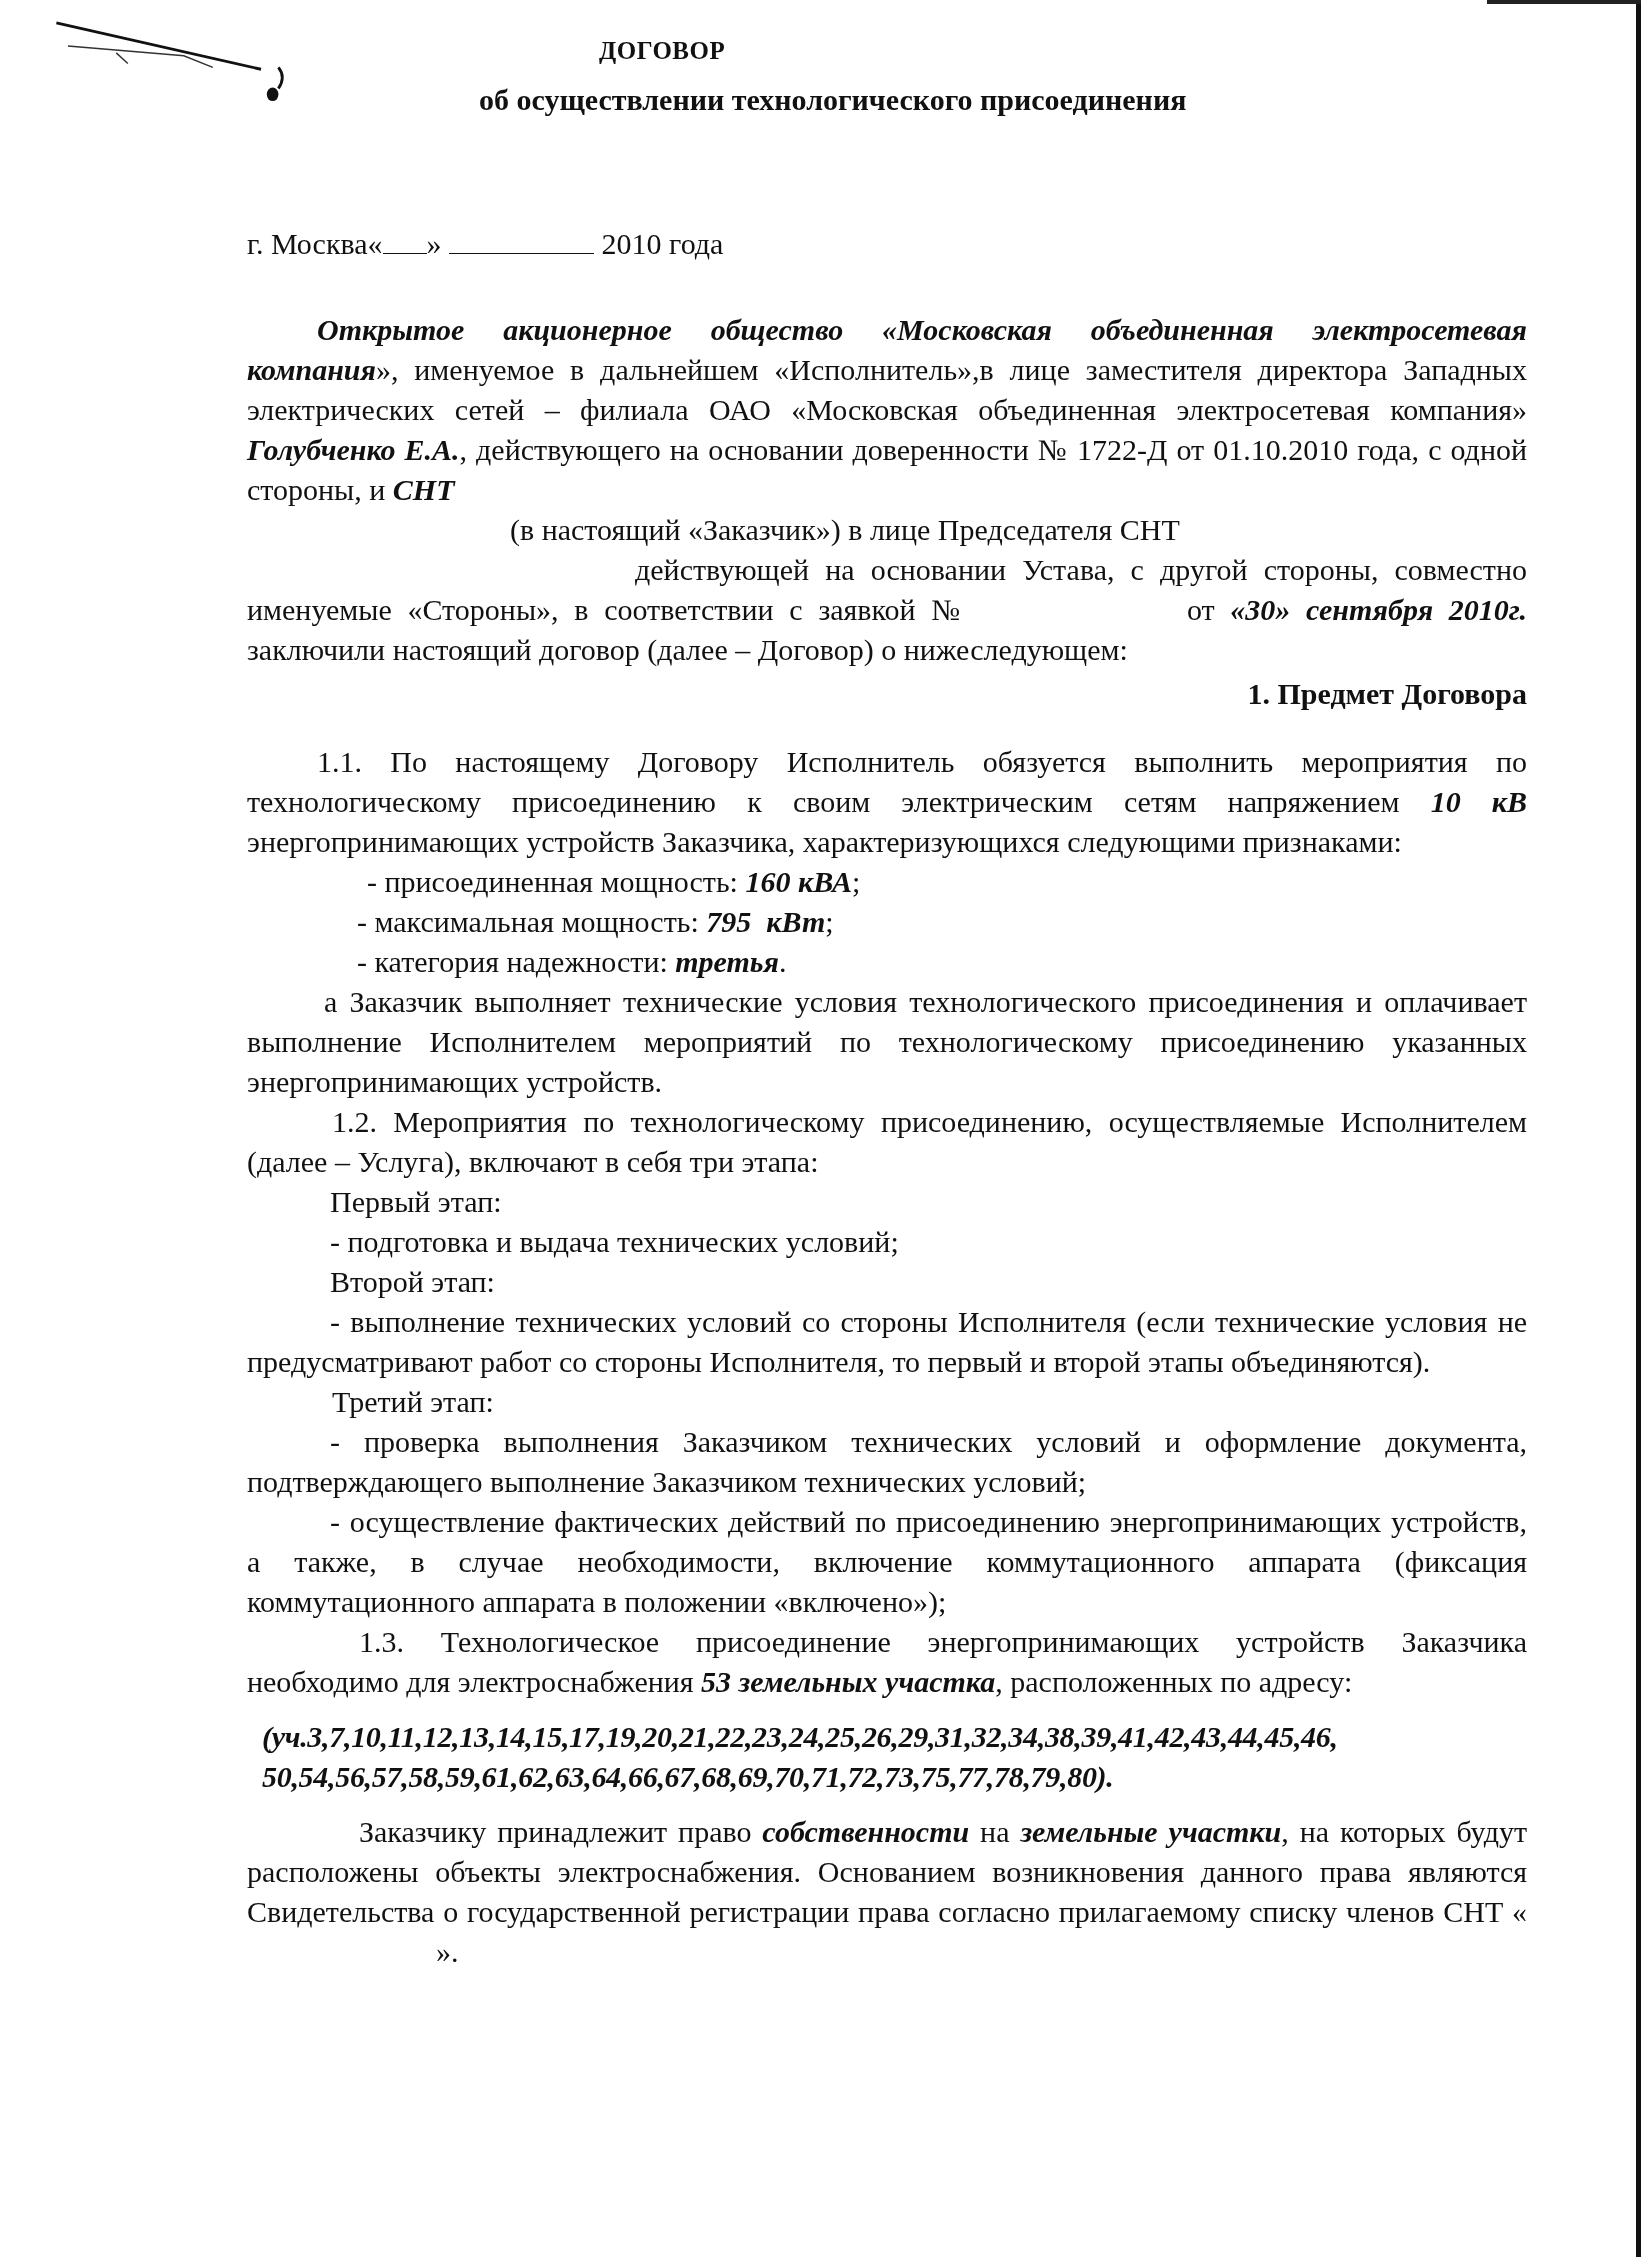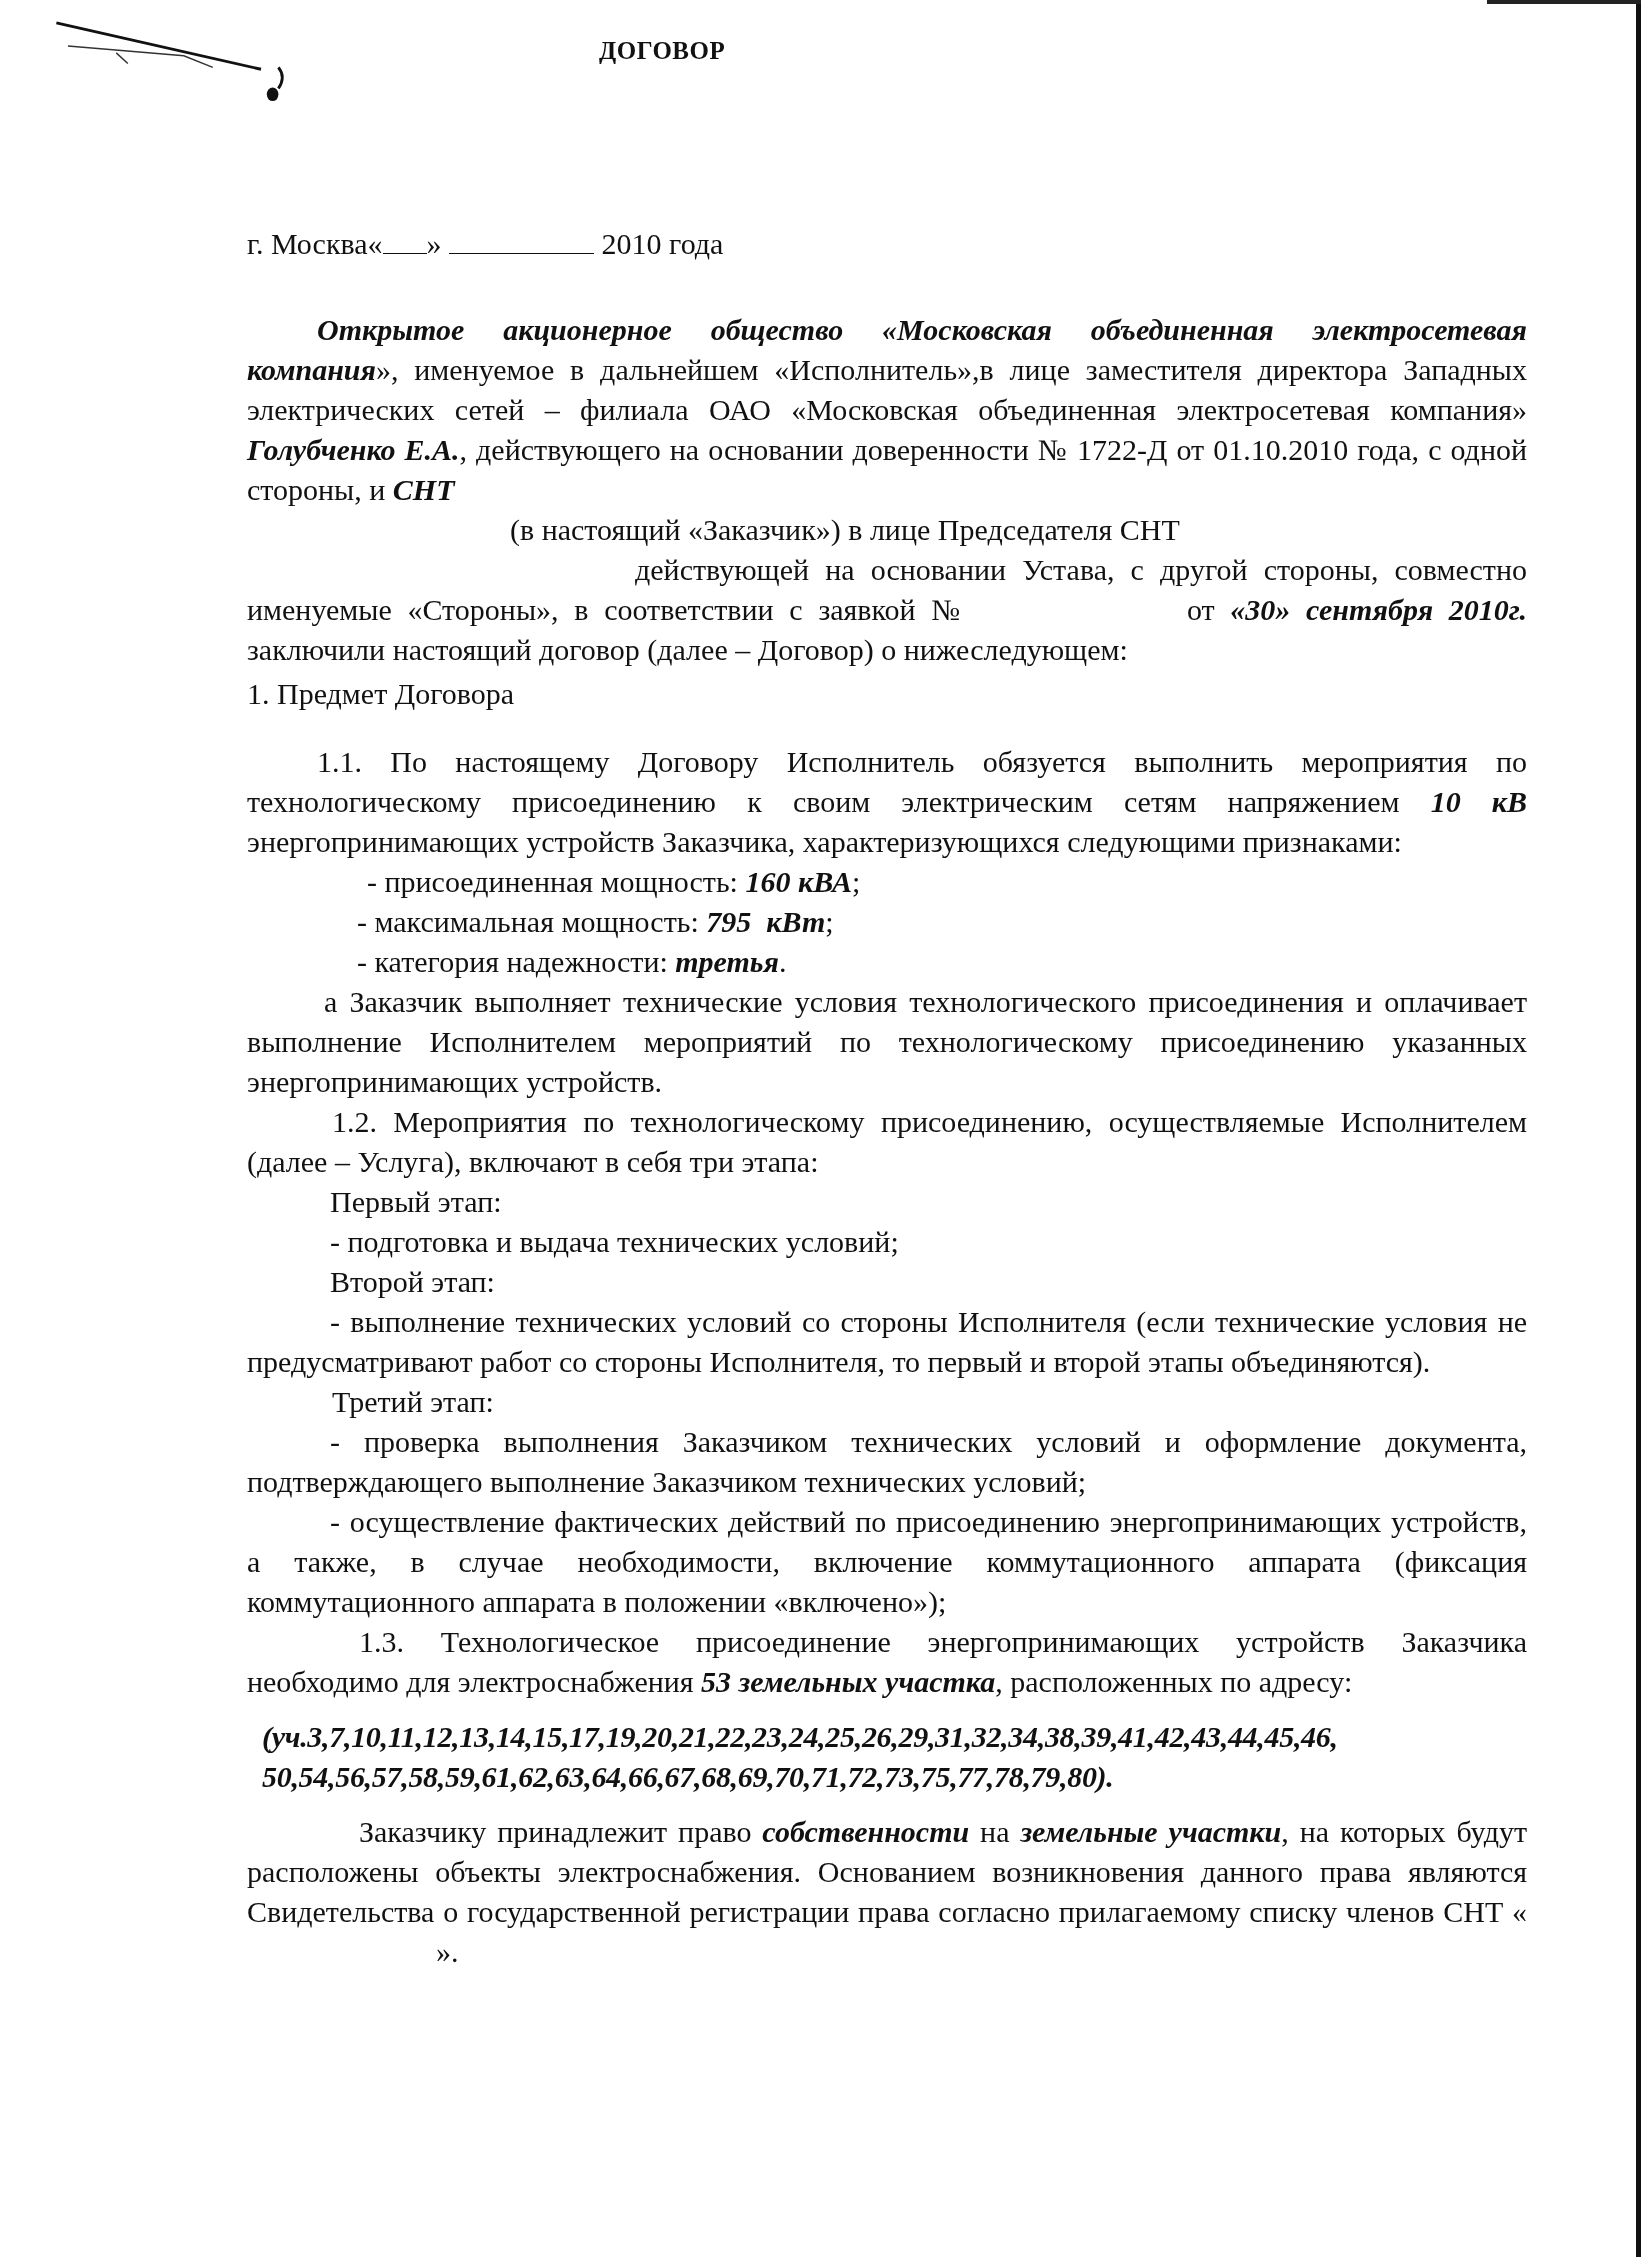--- a/index.html
+++ b/index.html
@@ -17,21 +17,21 @@
   .subtitle { position: absolute; font-weight: bold; font-size: 30px; white-space: nowrap; }
   .sub1 { left: 479px; top: 83px; }
   .sub2 { left: 448px; top: 123px; }
   .body-text { position: absolute; left: 247px; width: 1280px; top: 224px; font-size: 30px; line-height: 40px; }
   .row { display: flex; justify-content: flex-start; height: 58px; }
   .p { margin: 0; text-align: justify; }
   .ind { text-indent: 70px; margin-top: 28px; }
   .ind2 { text-indent: 85px; }
   .ind3 { padding-left: 83px; }
   .bi { font-weight: bold; font-style: italic; }
-  .sec-head { font-weight: normal; text-align: left; margin: 3.9px 0 0 0; }
+  .sec-head { font-weight: bold; text-align: right; margin: 3.9px 0 0 0; }
   .uline { display: inline-block; border-bottom: 1.9px solid #111; height: 25px; vertical-align: baseline; }
   .gap { display: inline-block; }
   .list-plots { font-weight: bold; font-style: italic; text-align: justify; margin: 15px; letter-spacing: -0.3px; }
 </style>
 </head>
 <body>
 
 <div class="page">
   <div class="edge-right"></div>
   <div class="edge-top"></div>
@@ -40,20 +40,21 @@
     <path d="M18 4 L230 52" stroke="#111" stroke-width="3" fill="none"></path>
     <path d="M30 28 L150 38 L180 50" stroke="#333" stroke-width="1.5" fill="none"></path>
     <path d="M80 35 L92 46" stroke="#333" stroke-width="1.5" fill="none"></path>
     <path d="M248 50 q8 10 0 22" stroke="#111" stroke-width="3" fill="none"></path>
     <ellipse cx="242" cy="78" rx="6" ry="7" fill="#111"></ellipse>
   </svg>
 
   <div class="title-main">
     <span>ДОГОВОР</span>
   </div>
+  <div class="subtitle sub1">об осуществлении технологического присоединения</div>
 
   <div class="body-text">
 
     <div class="row">
       <span>г. Москва</span>
       <span>
         <span>«</span><span class="uline" style="width:44px"></span><span>»</span>
         <span class="uline" style="width:145px"></span>
         <span>2010 года</span>
       </span>

